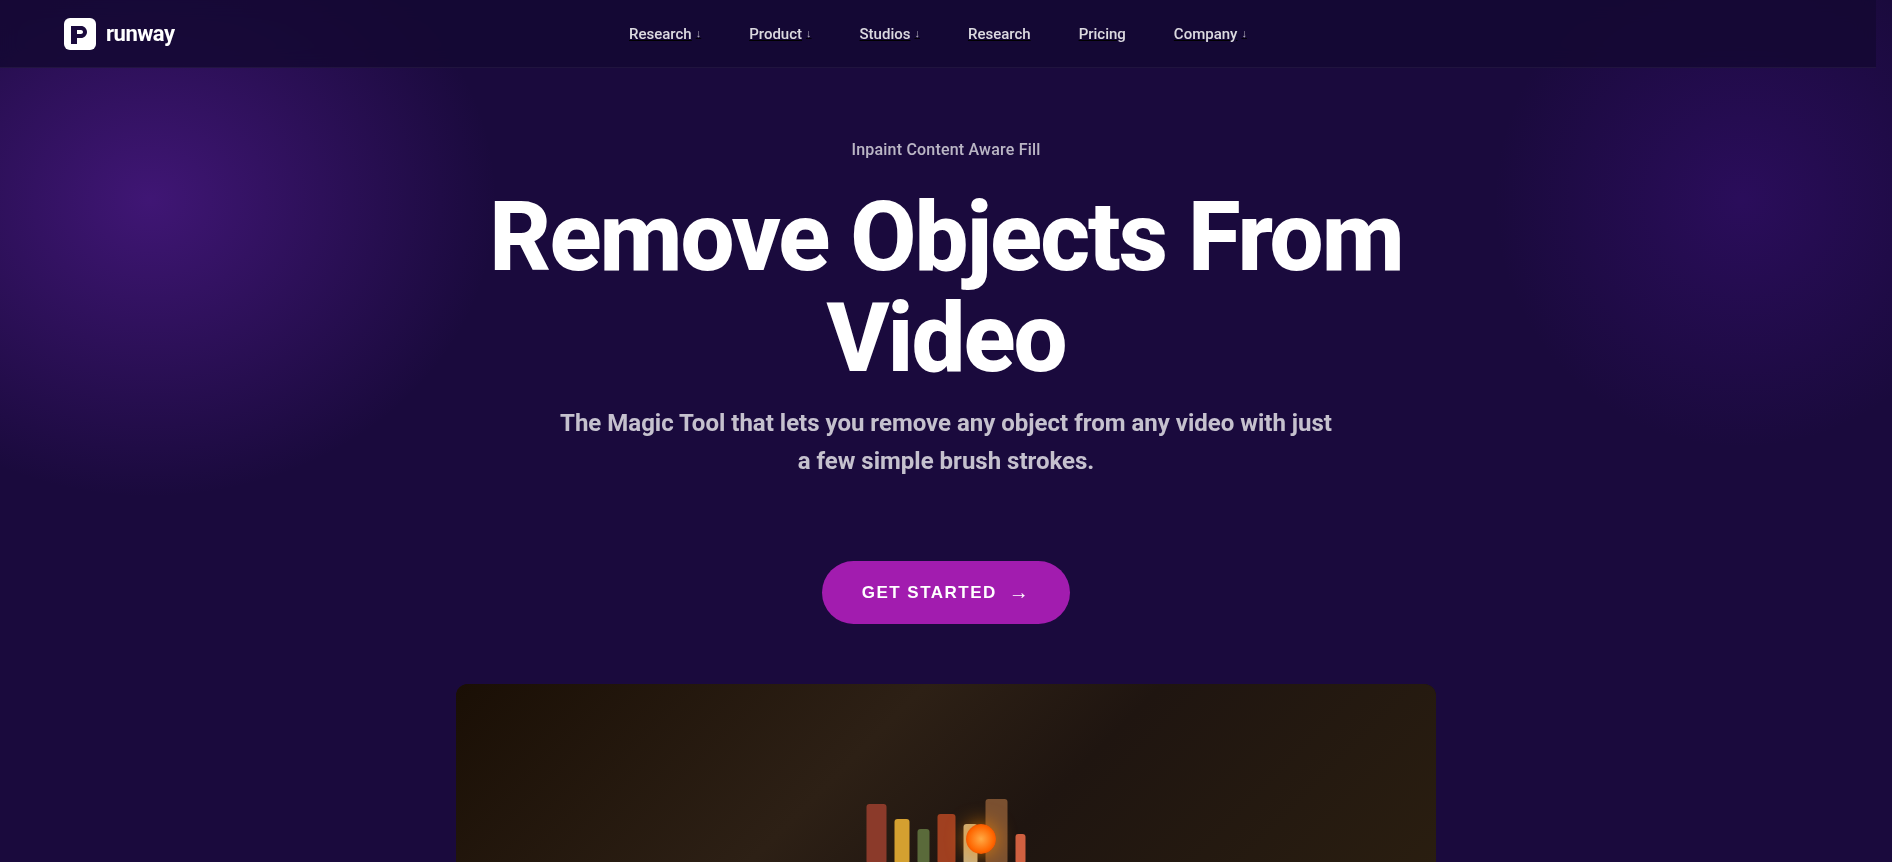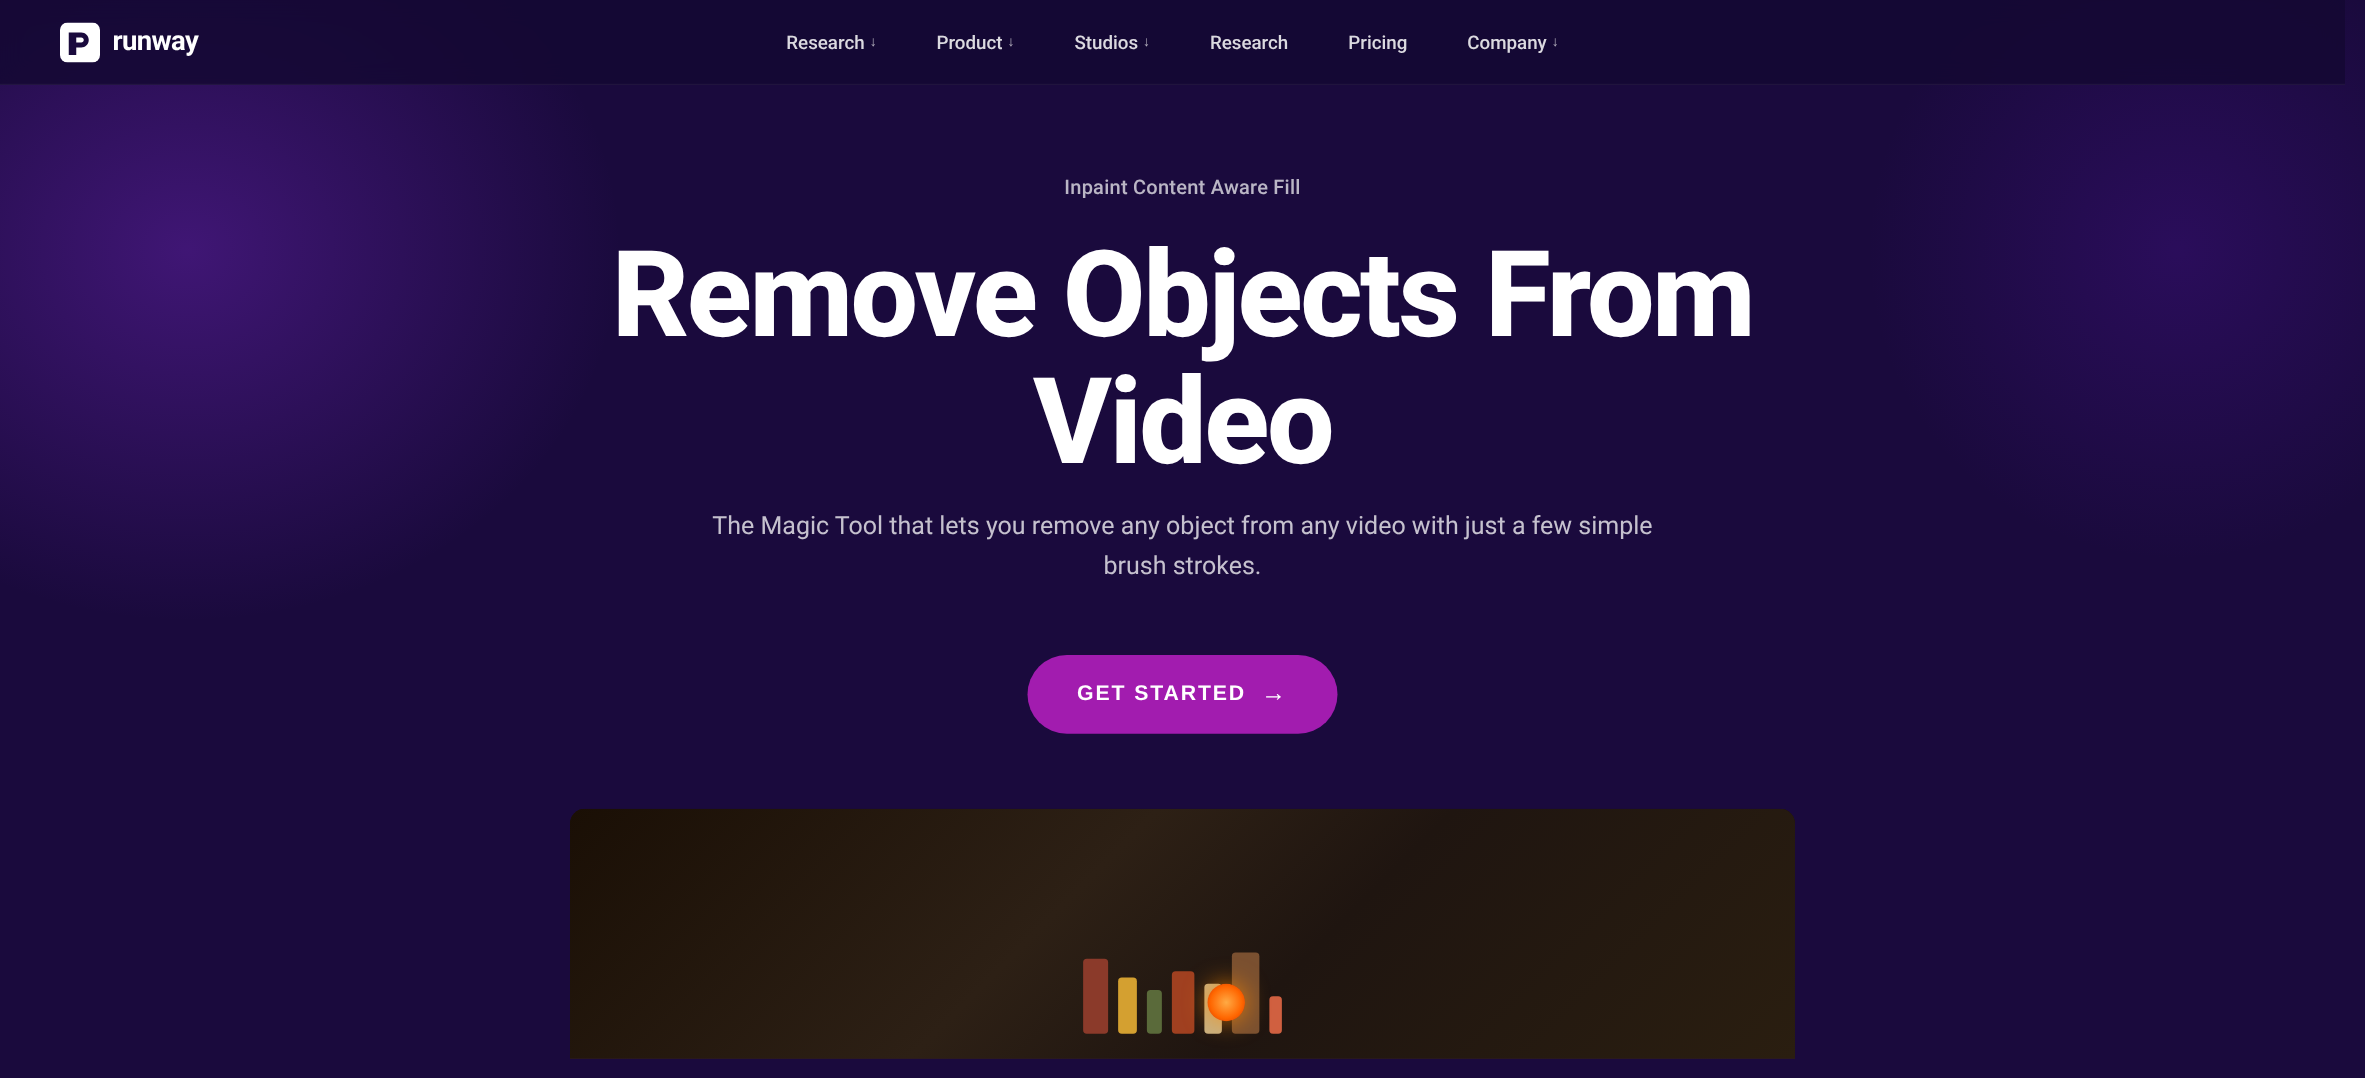--- a/index.html
+++ b/index.html
@@ -19,21 +19,21 @@
     
     nav {
       position: fixed;
       top: 0;
       left: 0;
       right: 16px;
       height: 68px;
       display: flex;
       align-items: center;
       justify-content: flex-start;
-      padding: 0 48px;
+      padding: 0 64px;
       background: rgba(20, 8, 50, 0.85);
       backdrop-filter: blur(10px);
       z-index: 100;
       border-bottom: 1px solid rgba(255,255,255,0.05);
     }
 
     .nav-logo {
       display: flex;
       align-items: center;
       gap: 10px;
@@ -53,20 +53,21 @@
       letter-spacing: -0.5px;
     }
 
     .nav-links {
       display: flex;
       align-items: center;
       gap: 20px;
       position: absolute;
       left: 50%;
       transform: translateX(-50%);
+      text-decoration: underline;
     }
 
     .nav-link {
       color: rgba(255,255,255,0.85);
       text-decoration: none;
       font-size: 15px;
       font-weight: 500;
       padding: 8px 14px;
       border-radius: 6px;
       display: flex;
@@ -167,25 +168,25 @@
       color: white;
       font-size: 96px;
       font-weight: 800;
       line-height: 1.05;
       margin-bottom: 15px;
       letter-spacing: -2px;
     }
 
     .hero-subtitle {
       color: rgba(255,255,255,0.75);
-      font-size: 20px;
-      font-weight: 400;
+      font-size: 24px;
+      font-weight: 700;
       line-height: 1.6;
       max-width: 780px;
-      margin: 0 auto 56px;
+      margin: 0 auto 81px;
     }
 
     .btn-cta {
       display: inline-flex;
       align-items: center;
       gap: 12px;
       background: #a21caf;
       color: white;
       font-size: 17px;
       font-weight: 700;

